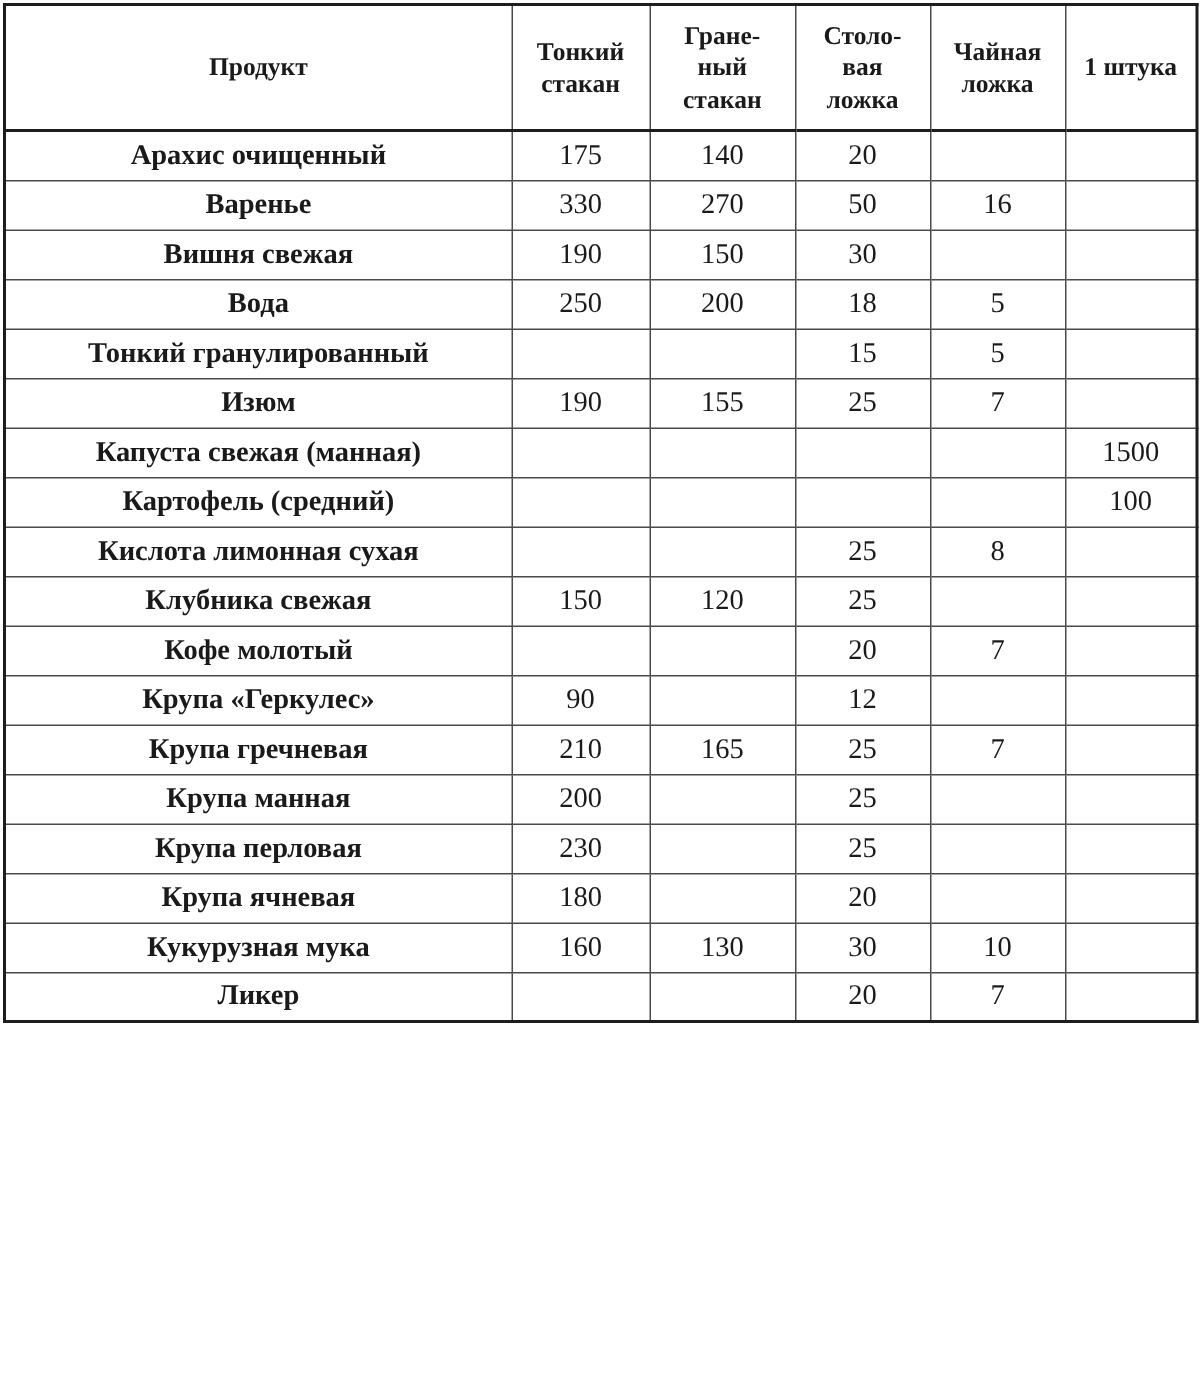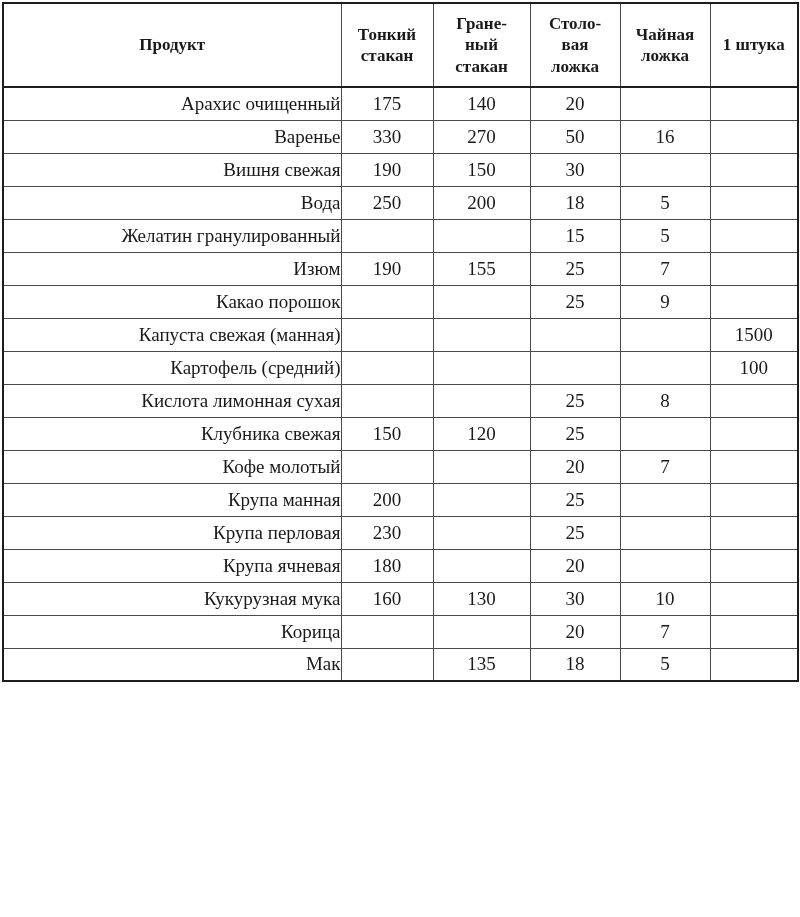--- a/index.html
+++ b/index.html
@@ -41,22 +41,23 @@
     border-bottom: 2px solid #1d1d1d;
     padding: 2px;
   }
   table.measures tbody td {
     height: 33px;
     font-size: 19px;
     vertical-align: middle;
     padding: 0;
   }
   td.product {
-    text-align: right;
+    text-align: center;
     padding-left: 10px;
+    font-weight: bold;
   }
   td.num {
     text-align: center;
   }
   col.c-product { width: 338px; }
   col.c-thin    { width: 92px; }
   col.c-faceted { width: 97px; }
   col.c-tbsp    { width: 90px; }
   col.c-tsp     { width: 90px; }
   col.c-piece   { width: 88px; }
@@ -117,44 +118,36 @@
         </tr>
         <tr>
           <td class="product">Вода</td>
           <td class="num">250</td>
           <td class="num">200</td>
           <td class="num">18</td>
           <td class="num">5</td>
           <td class="num"></td>
         </tr>
         <tr>
-          <td class="product">Желатин гранулированный</td>
+          <td class="product">Тонкий гранулированный</td>
           <td class="num"></td>
           <td class="num"></td>
           <td class="num">15</td>
           <td class="num">5</td>
           <td class="num"></td>
         </tr>
         <tr>
           <td class="product">Изюм</td>
           <td class="num">190</td>
           <td class="num">155</td>
           <td class="num">25</td>
           <td class="num">7</td>
           <td class="num"></td>
         </tr>
         <tr>
-          <td class="product">Какао порошок</td>
-          <td class="num"></td>
-          <td class="num"></td>
-          <td class="num">25</td>
-          <td class="num">9</td>
-          <td class="num"></td>
-        </tr>
-        <tr>
           <td class="product">Капуста свежая (манная)</td>
           <td class="num"></td>
           <td class="num"></td>
           <td class="num"></td>
           <td class="num"></td>
           <td class="num">1500</td>
         </tr>
         <tr>
           <td class="product">Картофель (средний)</td>
           <td class="num"></td>
@@ -177,20 +170,36 @@
           <td class="num">120</td>
           <td class="num">25</td>
           <td class="num"></td>
           <td class="num"></td>
         </tr>
         <tr>
           <td class="product">Кофе молотый</td>
           <td class="num"></td>
           <td class="num"></td>
           <td class="num">20</td>
+          <td class="num">7</td>
+          <td class="num"></td>
+        </tr>
+        <tr>
+          <td class="product">Крупа «Геркулес»</td>
+          <td class="num">90</td>
+          <td class="num"></td>
+          <td class="num">12</td>
+          <td class="num"></td>
+          <td class="num"></td>
+        </tr>
+        <tr>
+          <td class="product">Крупа гречневая</td>
+          <td class="num">210</td>
+          <td class="num">165</td>
+          <td class="num">25</td>
           <td class="num">7</td>
           <td class="num"></td>
         </tr>
         <tr>
           <td class="product">Крупа манная</td>
           <td class="num">200</td>
           <td class="num"></td>
           <td class="num">25</td>
           <td class="num"></td>
           <td class="num"></td>
@@ -213,30 +222,22 @@
         </tr>
         <tr>
           <td class="product">Кукурузная мука</td>
           <td class="num">160</td>
           <td class="num">130</td>
           <td class="num">30</td>
           <td class="num">10</td>
           <td class="num"></td>
         </tr>
         <tr>
-          <td class="product">Корица</td>
-          <td class="num"></td>
-          <td class="num"></td>
-          <td class="num">20</td>
-          <td class="num">7</td>
-          <td class="num"></td>
-        </tr>
-        <tr>
-          <td class="product">Мак</td>
-          <td class="num"></td>
-          <td class="num">135</td>
-          <td class="num">18</td>
-          <td class="num">5</td>
+          <td class="product">Ликер</td>
+          <td class="num"></td>
+          <td class="num"></td>
+          <td class="num">20</td>
+          <td class="num">7</td>
           <td class="num"></td>
         </tr>
       </tbody>
   </table>
 </div>
 
 </body></html>

